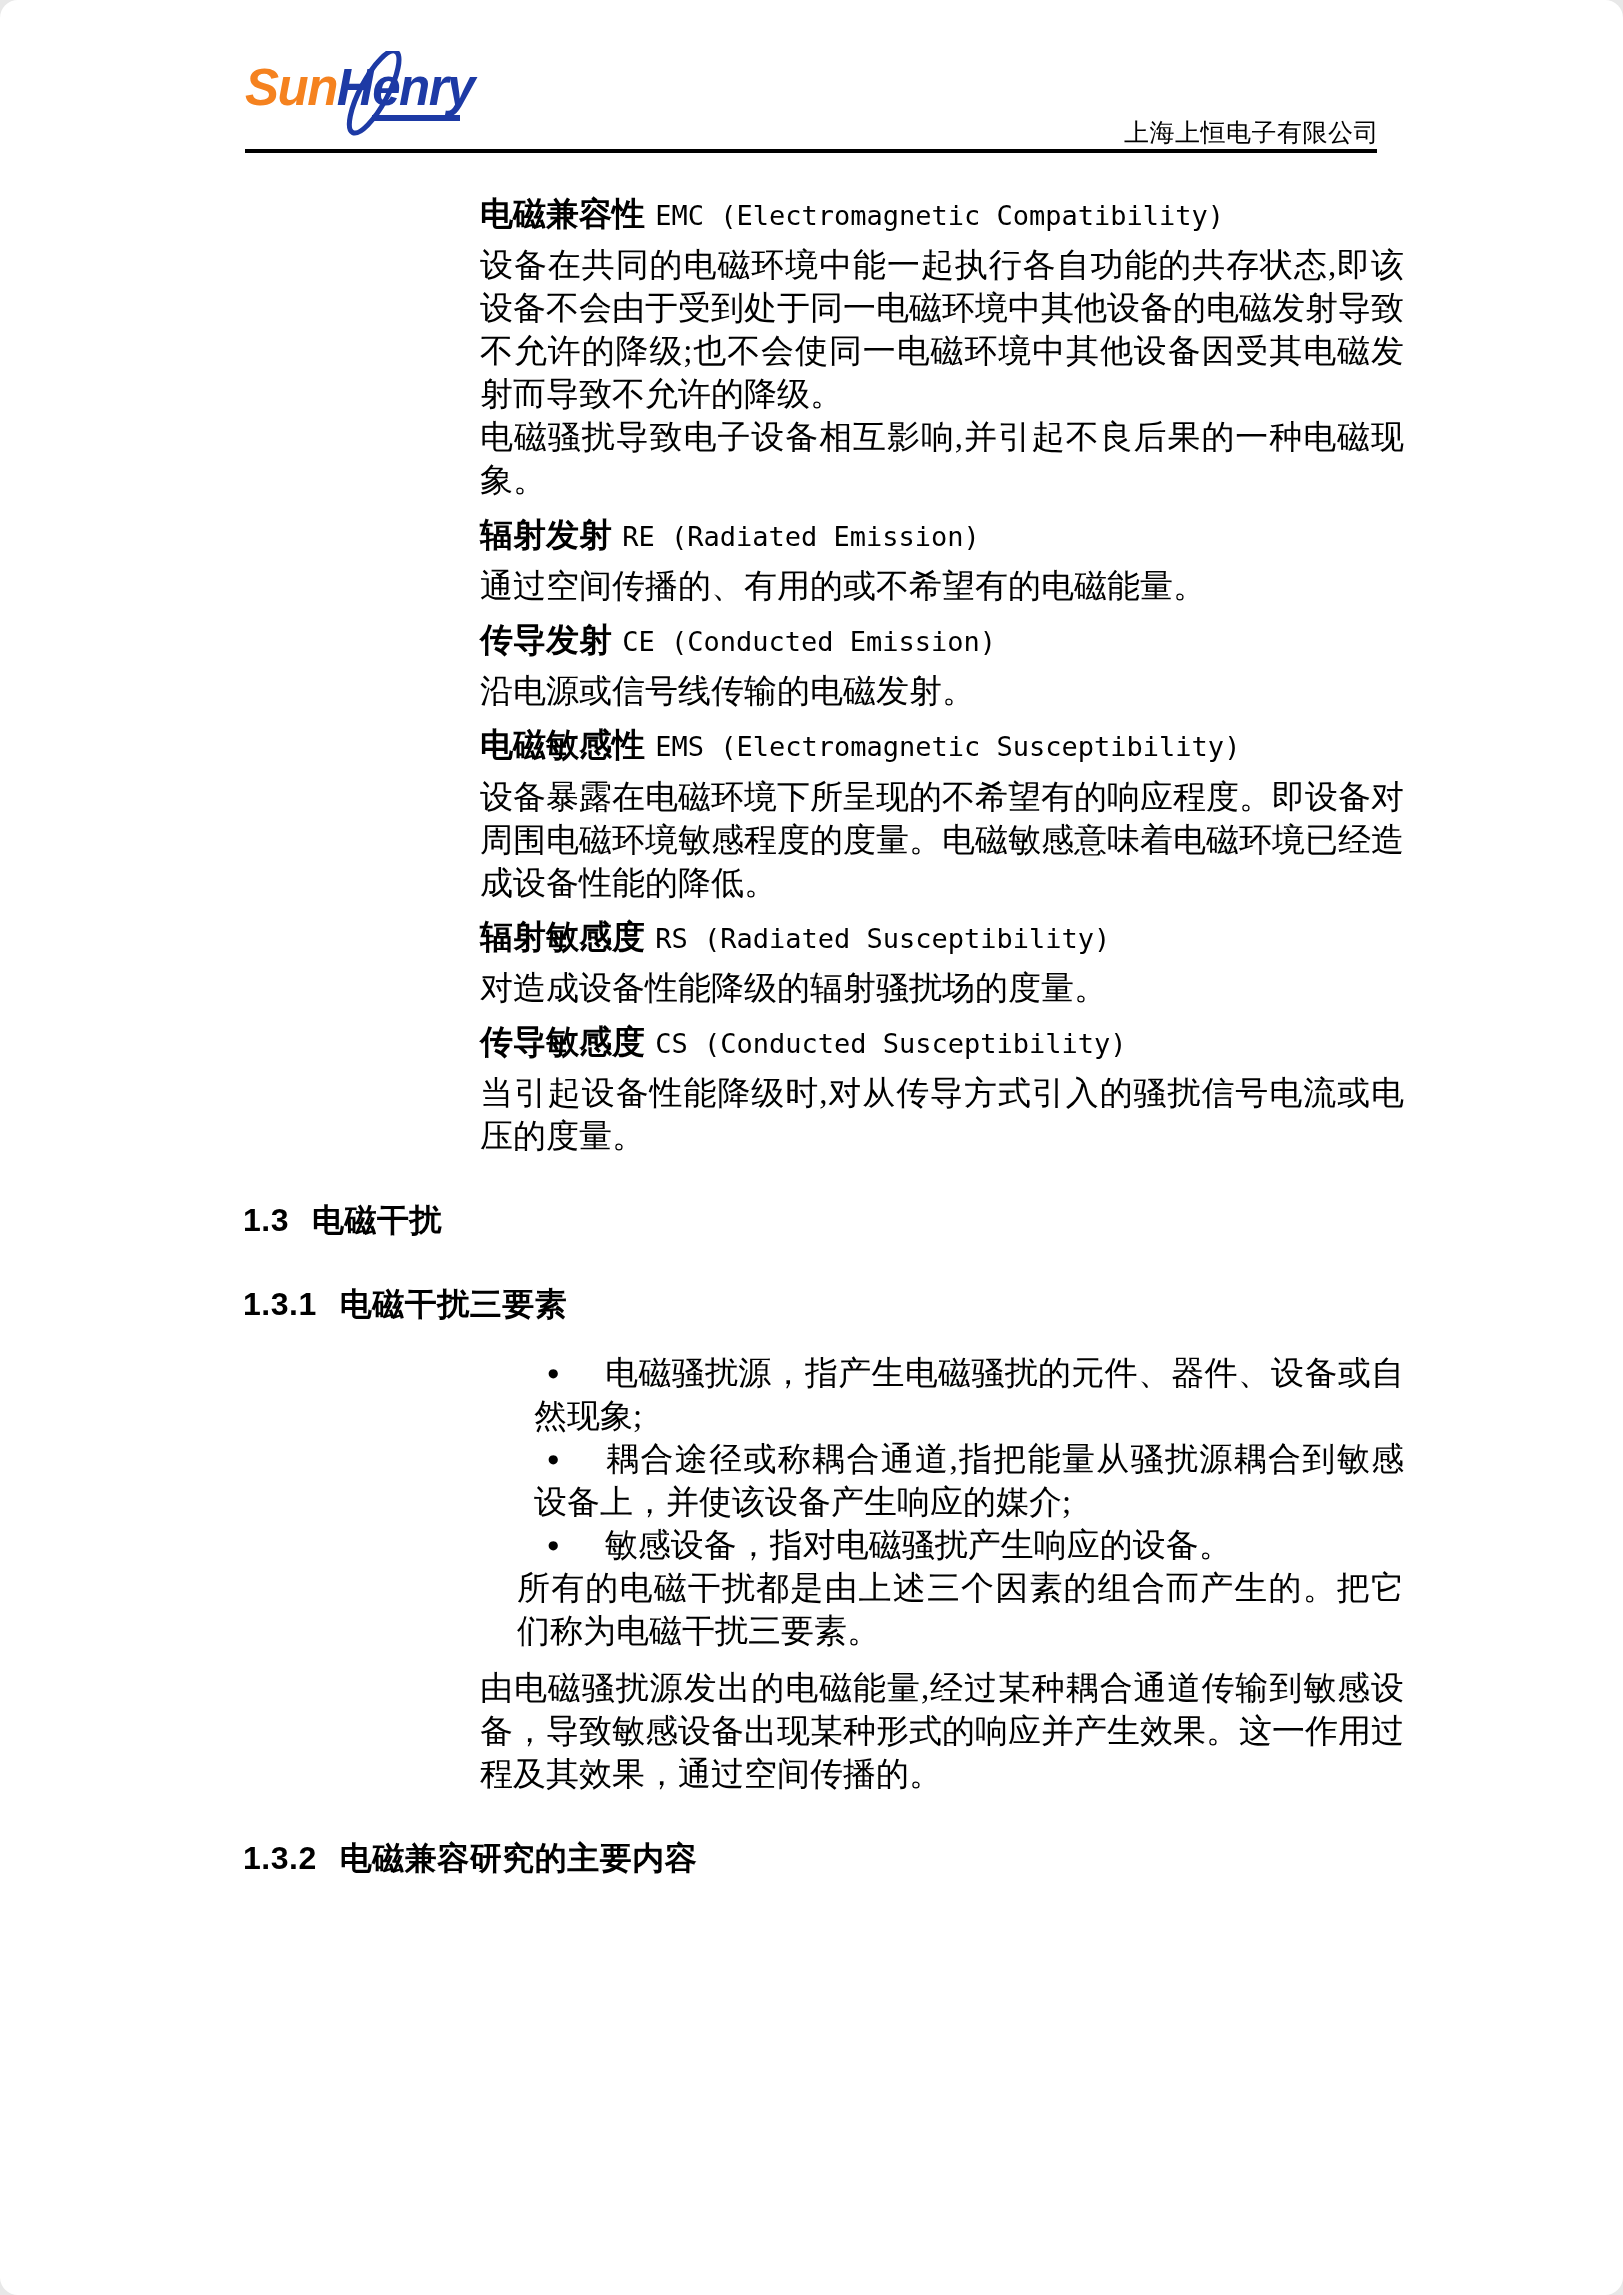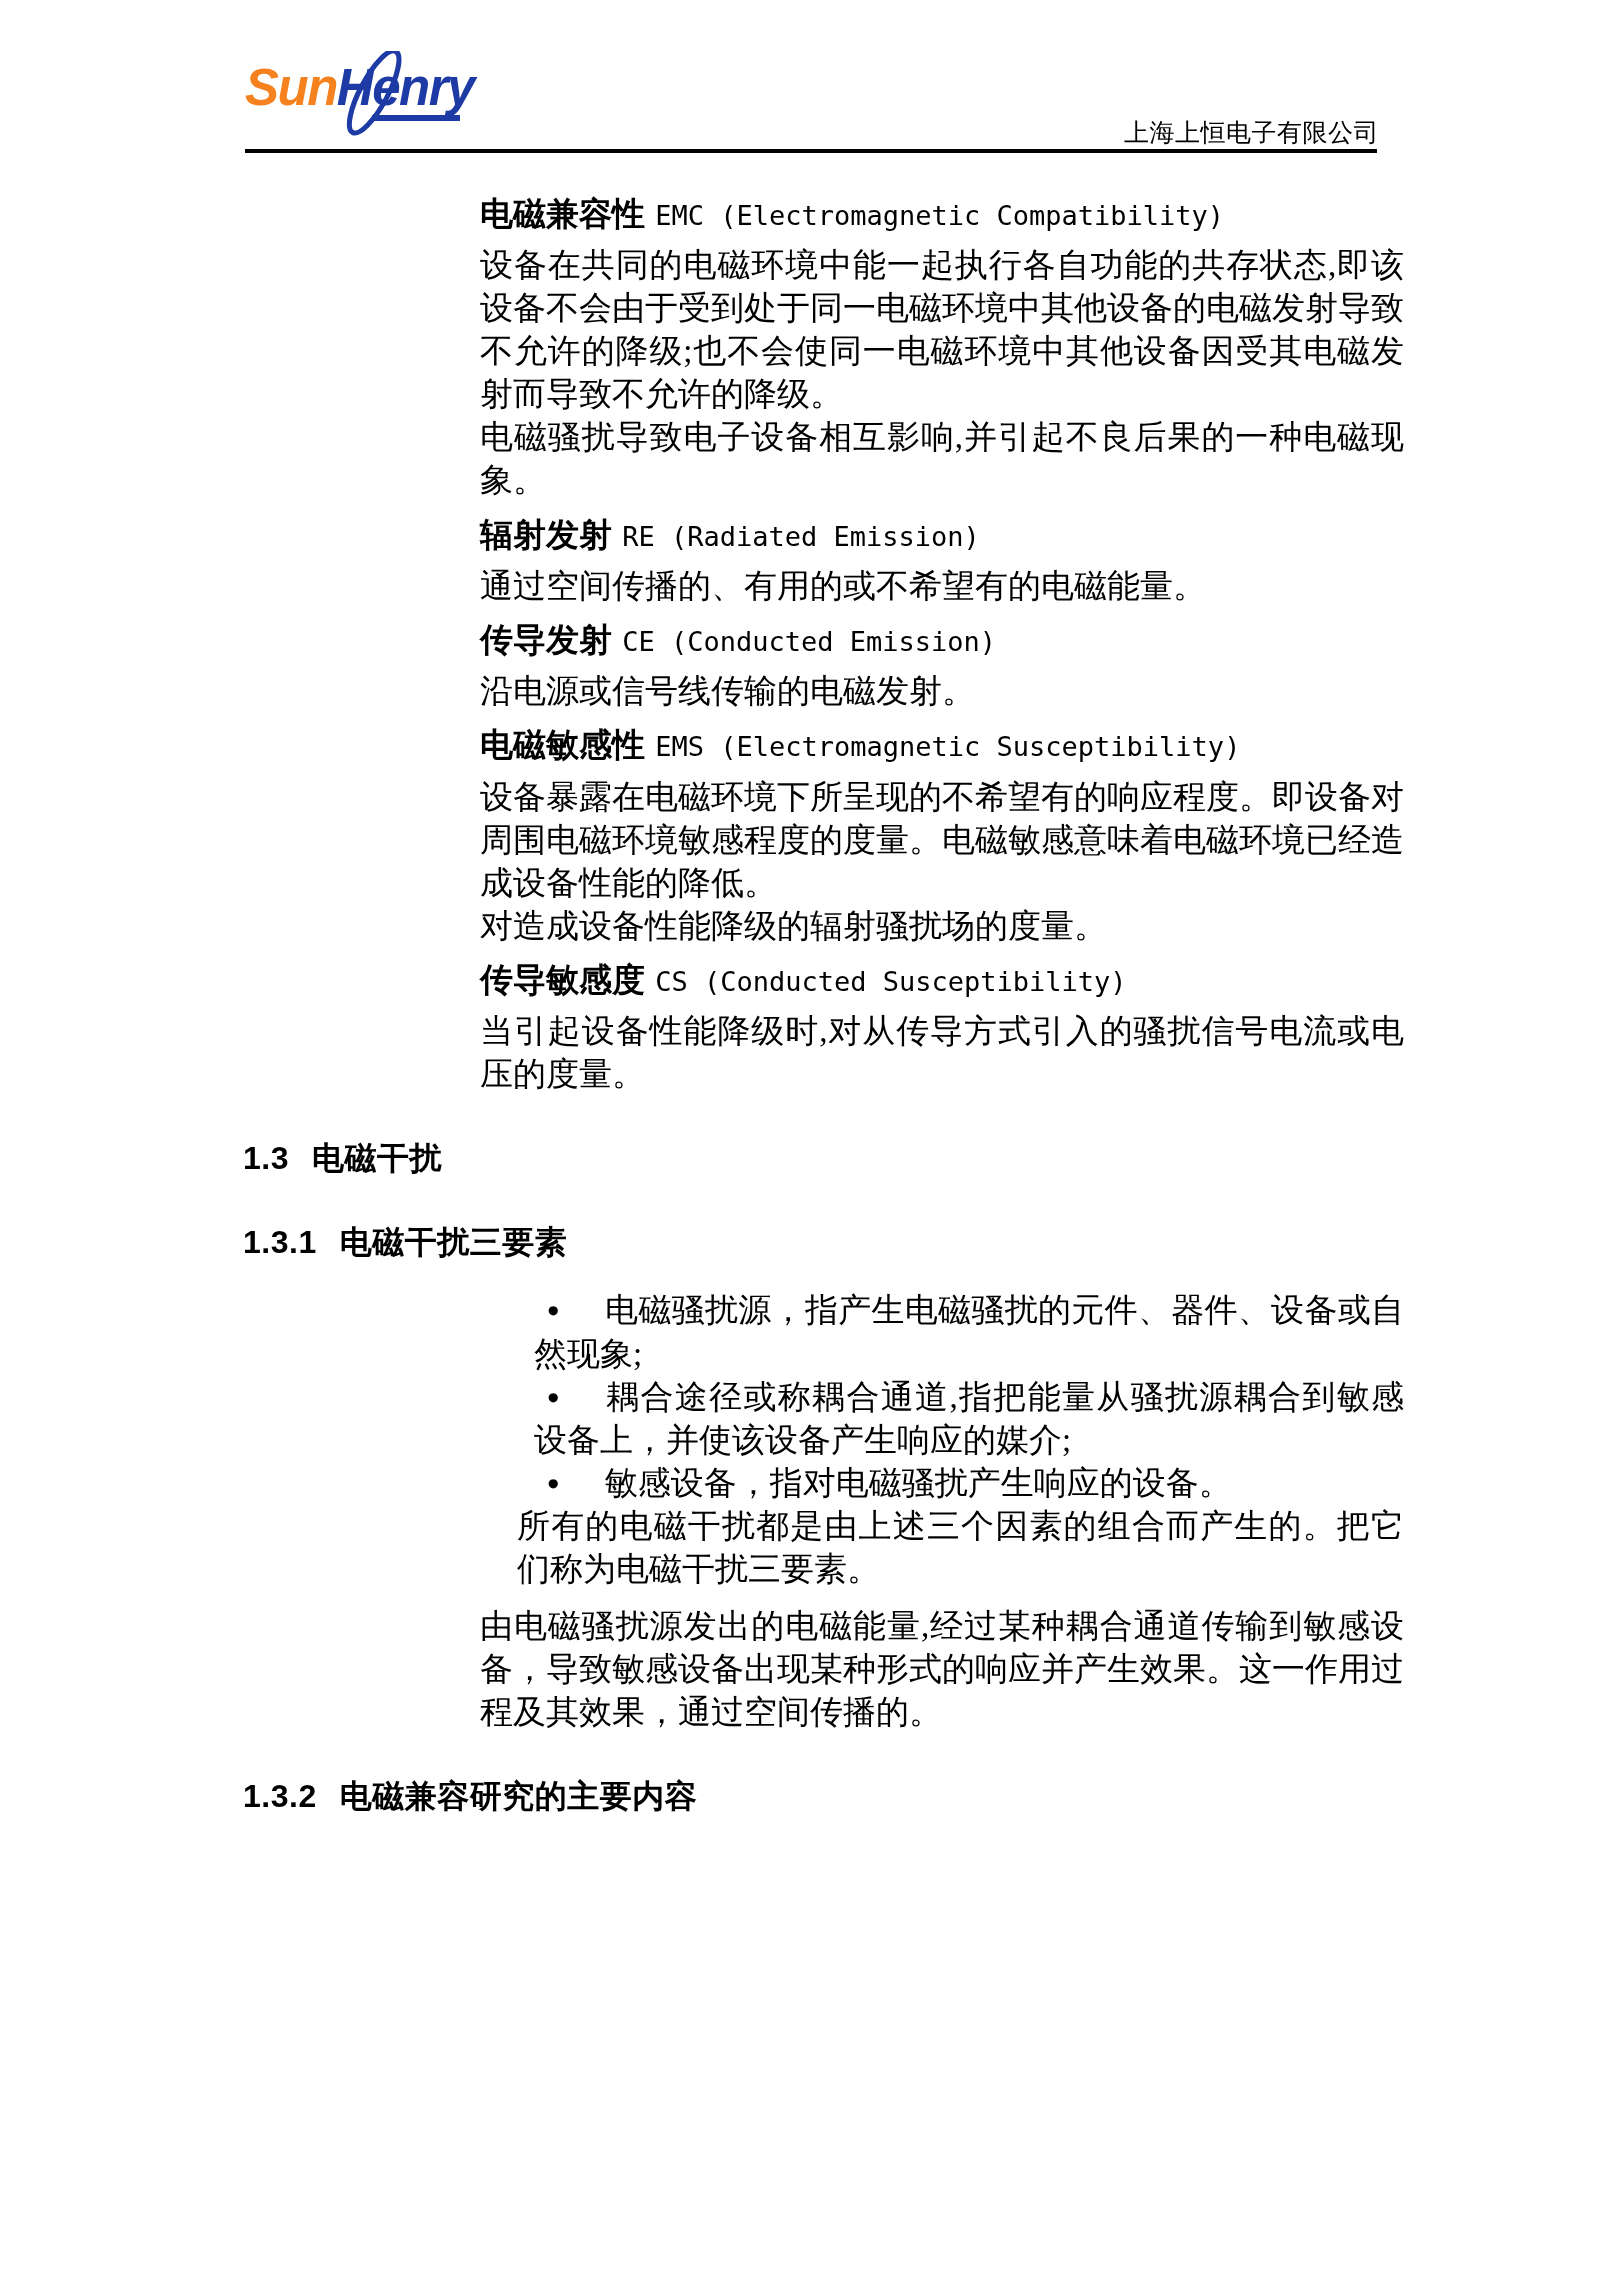--- a/index.html
+++ b/index.html
@@ -4,20 +4,21 @@
 <style>
   html, body { margin: 0; padding: 0; background: #e8e8e8; }
   .page {
     position: relative;
     width: 1623px;
     height: 2295px;
     background: #ffffff;
     font-family: "Liberation Serif", "DejaVu Serif", serif;
     color: #000000;
     overflow: hidden;
+    border-radius: 18px;
   }
 
   
   .header-rule {
     position: absolute;
     left: 245px;
     top: 149px;
     width: 1132px;
     height: 4.1px;
     background: #000000;
@@ -152,20 +153,21 @@
 
     <h3 class="def-heading"><span class="zh">辐射发射</span><span class="en">RE (Radiated Emission)</span></h3>
     <p class="def-body">通过空间传播的、有用的或不希望有的电磁能量。</p>
 
     <h3 class="def-heading"><span class="zh">传导发射</span><span class="en">CE (Conducted Emission)</span></h3>
     <p class="def-body">沿电源或信号线传输的电磁发射。</p>
 
     <h3 class="def-heading"><span class="zh">电磁敏感性</span><span class="en">EMS (Electromagnetic Susceptibility)</span></h3>
     <p class="def-body">设备暴露在电磁环境下所呈现的不希望有的响应程度。即设备对周围电磁环境敏感程度的度量。电磁敏感意味着电磁环境已经造成设备性能的降低。</p>
 
+    <h3 class="def-heading"><span class="zh">辐射敏感度</span><span class="en">RS (Radiated Susceptibility)</span></h3>
     <p class="def-body">对造成设备性能降级的辐射骚扰场的度量。</p>
 
     <h3 class="def-heading"><span class="zh">传导敏感度</span><span class="en">CS (Conducted Susceptibility)</span></h3>
     <p class="def-body">当引起设备性能降级时,对从传导方式引入的骚扰信号电流或电压的度量。</p>
 
     <h2 class="sec-heading"><span class="num">1.3</span><span class="title">电磁干扰</span></h2>
 
     <h2 class="sec-heading"><span class="num">1.3.1</span><span class="title">电磁干扰三要素</span></h2>
 
     <div class="bullet-list">

